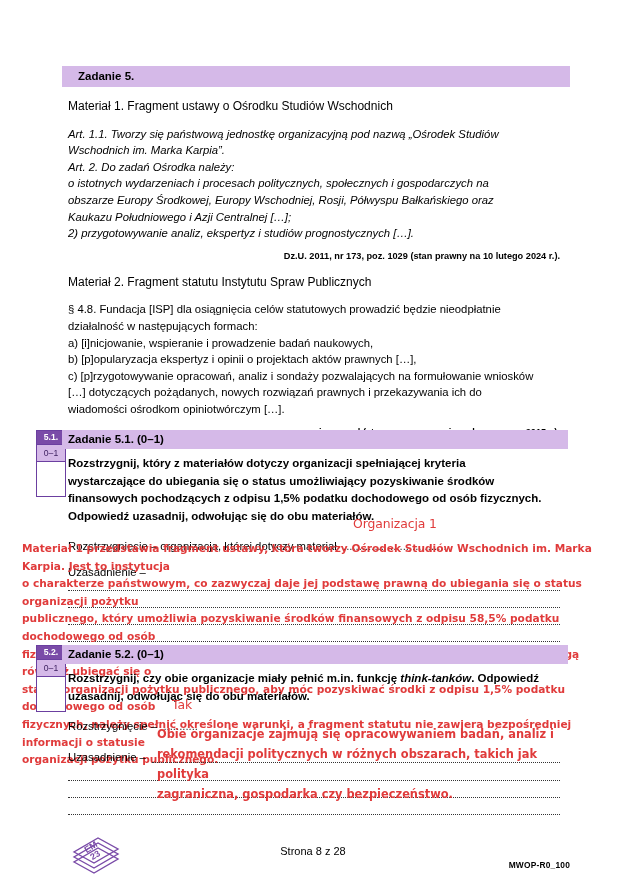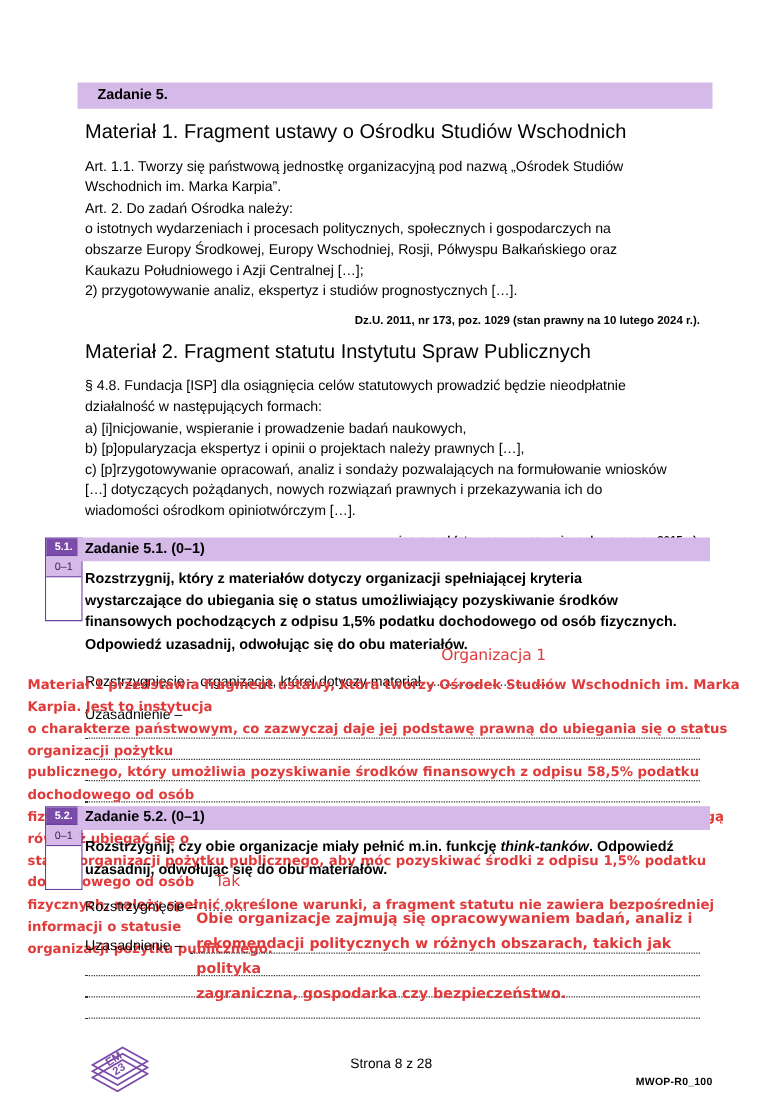--- a/index.html
+++ b/index.html
@@ -32,21 +32,21 @@
   .task-header {
     background: #d5b9e8;
     font-weight: bold;
     font-size: 11.5px;
     line-height: 19px;
     padding: 1px 0 1px 16px;
     margin-left: -6px;
     width: 492px;
   }
   .para {
-    font-size: 16px;
+    font-size: 12px;
     line-height: 16.6px;
     margin-top: 11px;
   }
   .lines {
     font-size: 11.3px;
     line-height: 16.6px;
   }
   .source {
     font-size: 9.2px;
     font-weight: bold;
@@ -180,39 +180,39 @@
 <body>
 
 <div class="page">
 
   <div class="content">
 
     <div class="task-header">Zadanie 5.</div>
 
     <div class="para">Materiał 1. Fragment ustawy o Ośrodku Studiów Wschodnich</div>
 
-    <div class="lines" style="margin-top:11px;">
+    <div class="lines" style="margin-top:11px;font-style:italic;">
       <div>Art. 1.1. Tworzy się państwową jednostkę organizacyjną pod nazwą „Ośrodek Studiów</div>
       <div>Wschodnich im. Marka Karpia”.</div>
       <div>Art. 2. Do zadań Ośrodka należy:</div>
       <div>o istotnych wydarzeniach i procesach politycznych, społecznych i gospodarczych na</div>
       <div>obszarze Europy Środkowej, Europy Wschodniej, Rosji, Półwyspu Bałkańskiego oraz</div>
       <div>Kaukazu Południowego i Azji Centralnej […];</div>
       <div>2) przygotowywanie analiz, ekspertyz i studiów prognostycznych […].</div>
     </div>
 
     <div class="source">Dz.U. 2011, nr 173, poz. 1029 (stan prawny na 10 lutego 2024 r.).</div>
 
     <div class="para" style="margin-top:13px;">Materiał 2. Fragment statutu Instytutu Spraw Publicznych</div>
 
     <div class="lines" style="margin-top:11px;">
       <div>§ 4.8. Fundacja [ISP] dla osiągnięcia celów statutowych prowadzić będzie nieodpłatnie</div>
       <div>działalność w następujących formach:</div>
       <div>a) [i]nicjowanie, wspieranie i prowadzenie badań naukowych,</div>
-      <div>b) [p]opularyzacja ekspertyz i opinii o projektach należy prawnych […],</div>
+      <div>b) [p]opularyzacja ekspertyz i opinii o projektach aktów prawnych […],</div>
       <div>c) [p]rzygotowywanie opracowań, analiz i sondaży pozwalających na formułowanie wniosków</div>
       <div>[…] dotyczących pożądanych, nowych rozwiązań prawnych i przekazywania ich do</div>
       <div>wiadomości ośrodkom opiniotwórczym […].</div>
     </div>
 
     <div class="source">www.isp.org.pl (stan prawny po zmianach z czerwca 2015 r.).</div>
   </div>
 
   <div class="task-block" style="top:430px;">
 

